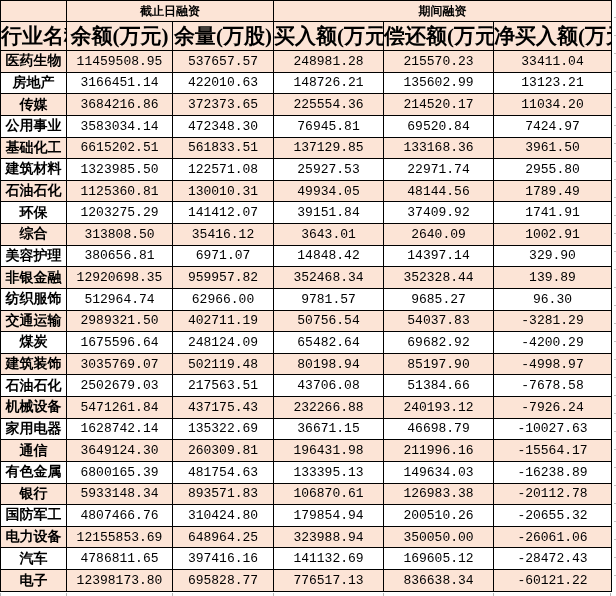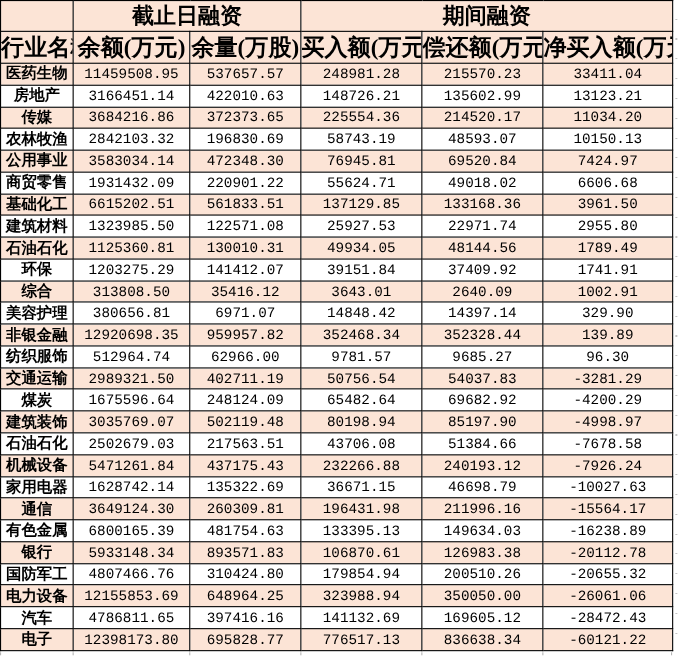--- a/index.html
+++ b/index.html
@@ -33,21 +33,21 @@
     margin: 0;
     overflow: hidden;
     white-space: nowrap;
     color: #000;
   }
   .fin thead th {
     background: var(--accent, #fce4d6);
     font-weight: bold;
     font-family: "Liberation Serif", "DejaVu Serif", serif;
   }
-  .fin tr.group-row th { font-size: 20px; height: 20px; }
+  .fin tr.group-row th { font-size: 12px; height: 20px; }
   .fin tr.cols-row  th { font-size: 21px; height: 18px; letter-spacing: 0; }
   .fin tbody tr:nth-child(odd) td { background: var(--accent, #fce4d6); }
   .fin tbody tr:nth-child(even) td { background: #ffffff; }
   .fin td.name {
     font-weight: bold;
     font-size: 14px;
     font-family: "Liberation Serif", "DejaVu Serif", serif;
     text-align: center;
   }
   .fin td.num {
@@ -123,42 +123,26 @@
         </tr>
         <tr>
           <td class="name">传媒</td>
           <td class="num">3684216.86</td>
           <td class="num">372373.65</td>
           <td class="num">225554.36</td>
           <td class="num">214520.17</td>
           <td class="num">11034.20</td>
         </tr>
         <tr>
-          <td class="name">农林牧渔</td>
-          <td class="num">2842103.32</td>
-          <td class="num">196830.69</td>
-          <td class="num">58743.19</td>
-          <td class="num">48593.07</td>
-          <td class="num">10150.13</td>
-        </tr>
-        <tr>
           <td class="name">公用事业</td>
           <td class="num">3583034.14</td>
           <td class="num">472348.30</td>
           <td class="num">76945.81</td>
           <td class="num">69520.84</td>
           <td class="num">7424.97</td>
-        </tr>
-        <tr>
-          <td class="name">商贸零售</td>
-          <td class="num">1931432.09</td>
-          <td class="num">220901.22</td>
-          <td class="num">55624.71</td>
-          <td class="num">49018.02</td>
-          <td class="num">6606.68</td>
         </tr>
         <tr>
           <td class="name">基础化工</td>
           <td class="num">6615202.51</td>
           <td class="num">561833.51</td>
           <td class="num">137129.85</td>
           <td class="num">133168.36</td>
           <td class="num">3961.50</td>
         </tr>
         <tr>

